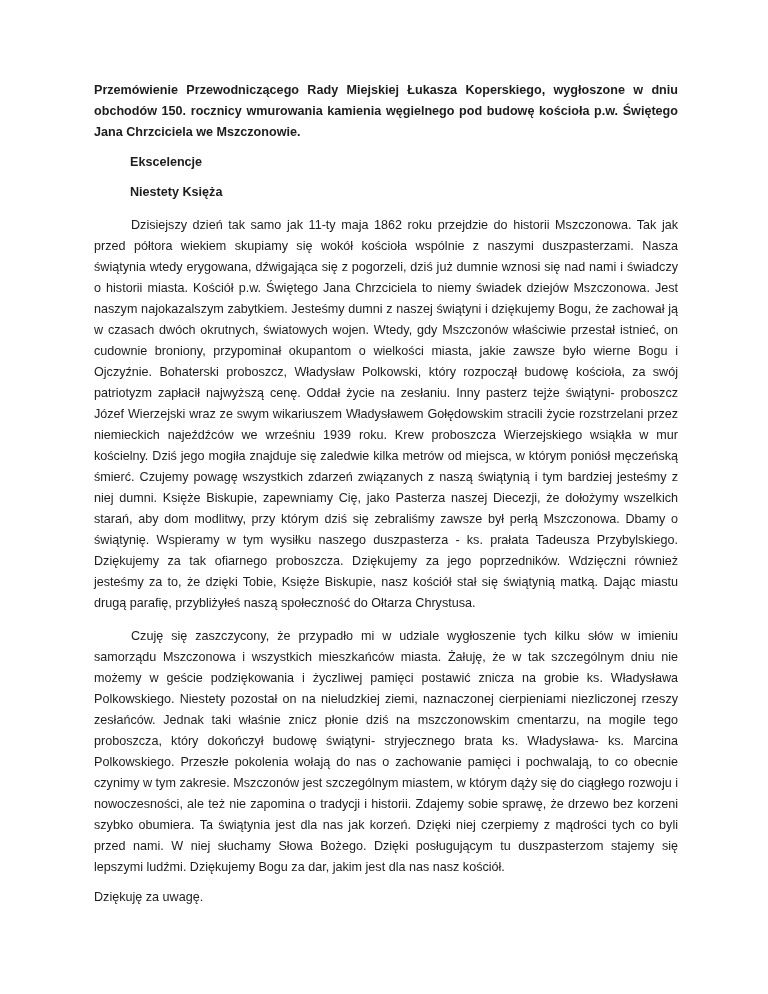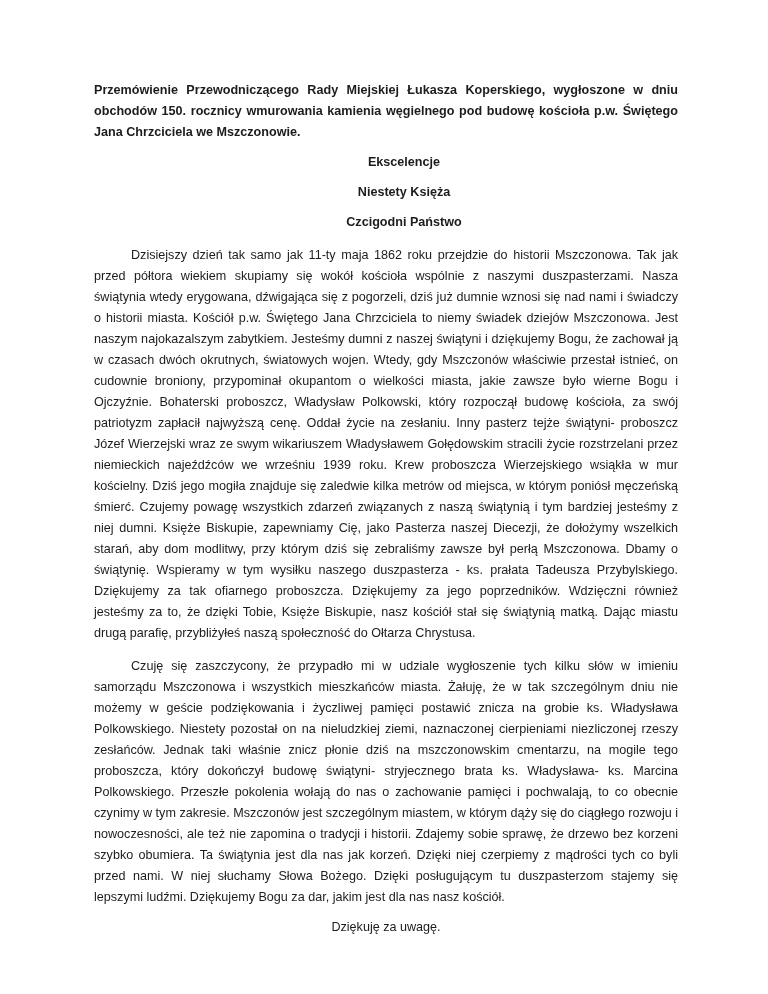--- a/index.html
+++ b/index.html
@@ -20,44 +20,42 @@
     color: #1c1c1c;
   }
   .title-para {
     font-weight: bold;
     text-align: justify;
     margin: 0 0 9px 0;
   }
   .salutation {
     font-weight: bold;
     margin: 0 0 9px 36px;
-    text-align: center;
   }
   .body-para {
     text-align: justify;
     text-indent: 37px;
     margin: 12px 0 9px 0;
   }
   .closing {
-    text-align: center;
+    text-align: left;
     margin: 0;
   }
 </style>
 </head>
 <body>
 
 <div class="page">
 
   <p class="title-para">Przemówienie Przewodniczącego Rady Miejskiej Łukasza Koperskiego, wygłoszone w dniu obchodów 150. rocznicy wmurowania kamienia węgielnego pod budowę kościoła p.w. Świętego Jana Chrzciciela we Mszczonowie.</p>
 
   <p class="salutation">Ekscelencje</p>
 
   <p class="salutation">Niestety Księża</p>
 
-  <p class="salutation">Czcigodni Państwo</p>
 
   <p class="body-para">Dzisiejszy dzień tak samo jak 11-ty maja 1862 roku przejdzie do historii Mszczonowa. Tak jak przed półtora wiekiem skupiamy się wokół kościoła wspólnie z naszymi duszpasterzami. Nasza świątynia wtedy erygowana, dźwigająca się z pogorzeli, dziś już dumnie wznosi się nad nami i świadczy o historii miasta. Kościół p.w. Świętego Jana Chrzciciela to niemy świadek dziejów Mszczonowa. Jest naszym najokazalszym zabytkiem. Jesteśmy dumni z naszej świątyni i dziękujemy Bogu, że zachował ją w czasach dwóch okrutnych, światowych wojen. Wtedy, gdy Mszczonów właściwie przestał istnieć, on cudownie broniony, przypominał okupantom o wielkości miasta, jakie zawsze było wierne Bogu i Ojczyźnie. Bohaterski proboszcz, Władysław Polkowski, który rozpoczął budowę kościoła, za swój patriotyzm zapłacił najwyższą cenę. Oddał życie na zesłaniu. Inny pasterz tejże świątyni- proboszcz Józef Wierzejski wraz ze swym wikariuszem Władysławem Gołędowskim stracili życie rozstrzelani przez niemieckich najeźdźców we wrześniu 1939 roku. Krew proboszcza Wierzejskiego wsiąkła w mur kościelny. Dziś jego mogiła znajduje się zaledwie kilka metrów od miejsca, w którym poniósł męczeńską śmierć. Czujemy powagę wszystkich zdarzeń związanych z naszą świątynią i tym bardziej jesteśmy z niej dumni. Księże Biskupie, zapewniamy Cię, jako Pasterza naszej Diecezji, że dołożymy wszelkich starań, aby dom modlitwy, przy którym dziś się zebraliśmy zawsze był perłą Mszczonowa. Dbamy o świątynię. Wspieramy w tym wysiłku naszego duszpasterza - ks. prałata Tadeusza Przybylskiego. Dziękujemy za tak ofiarnego proboszcza. Dziękujemy za jego poprzedników. Wdzięczni również jesteśmy za to, że dzięki Tobie, Księże Biskupie, nasz kościół stał się świątynią matką. Dając miastu drugą parafię, przybliżyłeś naszą społeczność do Ołtarza Chrystusa.</p>
 
   <p class="body-para">Czuję się zaszczycony, że przypadło mi w udziale wygłoszenie tych kilku słów w imieniu samorządu Mszczonowa i wszystkich mieszkańców miasta. Żałuję, że w tak szczególnym dniu nie możemy w geście podziękowania i życzliwej pamięci postawić znicza na grobie ks. Władysława Polkowskiego. Niestety pozostał on na nieludzkiej ziemi, naznaczonej cierpieniami niezliczonej rzeszy zesłańców. Jednak taki właśnie znicz płonie dziś na mszczonowskim cmentarzu, na mogile tego proboszcza, który dokończył budowę świątyni- stryjecznego brata ks. Władysława- ks. Marcina Polkowskiego. Przeszłe pokolenia wołają do nas o zachowanie pamięci i pochwalają, to co obecnie czynimy w tym zakresie. Mszczonów jest szczególnym miastem, w którym dąży się do ciągłego rozwoju i nowoczesności, ale też nie zapomina o tradycji i historii. Zdajemy sobie sprawę, że drzewo bez korzeni szybko obumiera. Ta świątynia jest dla nas jak korzeń. Dzięki niej czerpiemy z mądrości tych co byli przed nami. W niej słuchamy Słowa Bożego. Dzięki posługującym tu duszpasterzom stajemy się lepszymi ludźmi. Dziękujemy Bogu za dar, jakim jest dla nas nasz kościół.</p>
 
   <p class="closing">Dziękuję za uwagę.</p>
 
 </div>
 
 </body></html>

